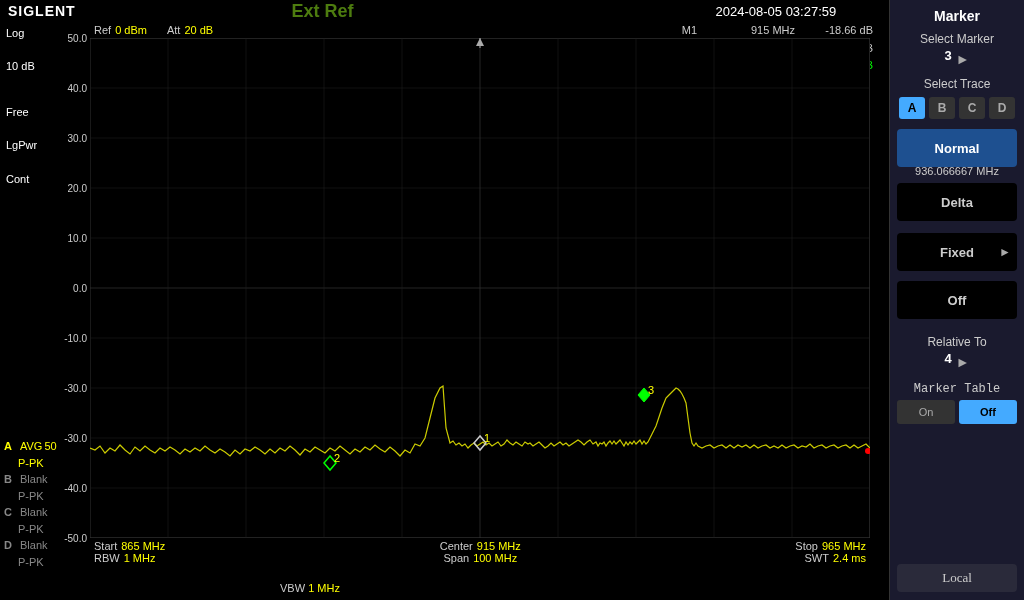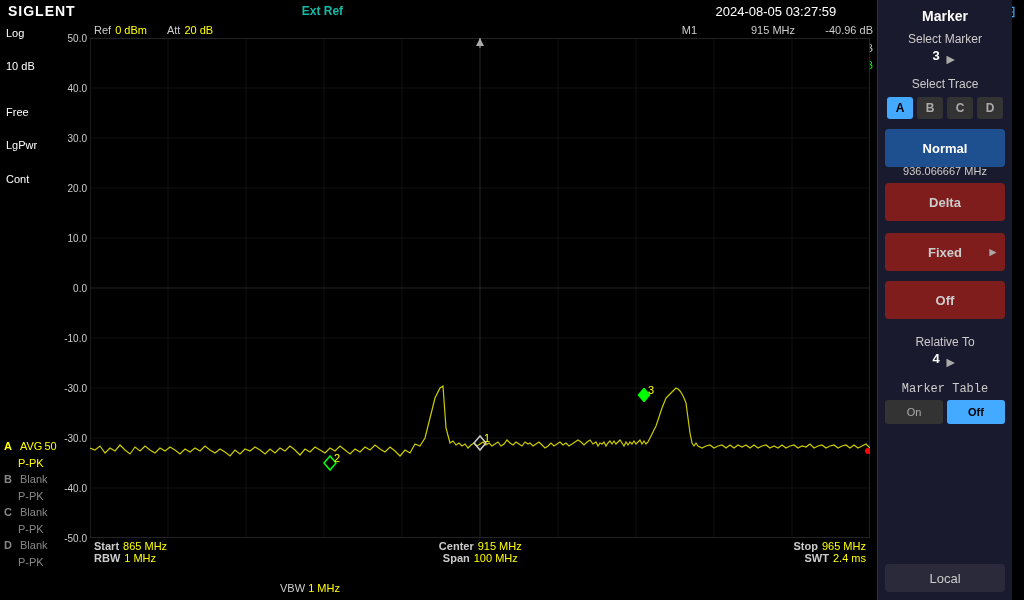--- a/index.html
+++ b/index.html
@@ -24,22 +24,22 @@
       padding: 0 8px;
     }
     #siglent-logo {
       color: #fff;
       font-weight: bold;
       font-size: 14px;
       letter-spacing: 1px;
       margin-right: 20px;
     }
     #ext-ref {
-      color: #14b8a6;
-      font-size: 12px;
+      color: #4d7c0f;
+      font-size: 18px;
       font-weight: bold;
       flex: 1;
       text-align: center;
     }
     #datetime {
       color: #fff;
       font-size: 13px;
       flex: 1;
       text-align: center;
     }
@@ -148,28 +148,28 @@
       left: 90px;
       width: 780px;
       display: flex;
       justify-content: space-between;
       padding: 0 4px;
       font-size: 11px;
       color: #ccc;
     }
     .bottom-group { display: flex; flex-direction: column; }
     .bottom-row { display: flex; gap: 4px; }
-    .bottom-key { color: #ccc; font-weight: bold; }
+    .bottom-key { color: #ccc; }
     .bottom-val { color: #ff0; }
 
     
     #right-panel {
       position: absolute;
       top: 0;
-      right: 12px;
+      right: 0;
       width: 135px;
       height: 600px;
       background: #1a1a2e;
       border-left: 1px solid #333;
       display: flex;
       flex-direction: column;
       align-items: center;
       padding: 4px 0;
     }
     .panel-title {
@@ -230,21 +230,21 @@
       display: flex;
       align-items: center;
       justify-content: center;
       position: relative;
     }
     .mode-btn.selected {
       background: #1e5090;
       color: #fff;
     }
     .mode-btn.unselected {
-      background: #7f1d1d;
+      background: #000000;
       color: #ccc;
       justify-content: center;
     }
     .mode-btn .chevron {
       position: absolute;
       right: 6px;
       color: #aaa;
       font-size: 12px;
     }
     .mode-freq {
@@ -288,20 +288,21 @@
       margin-top: auto;
       width: 120px;
       height: 28px;
       background: #2a2a3a;
       border: none;
       border-radius: 4px;
       color: #ccc;
       font-size: 13px;
       cursor: pointer;
       margin-bottom: 4px;
+      font-family: Liberation Serif, serif;
     }
 
     
     #spectrum-svg {
       position: absolute;
       top: 0; left: 0;
       width: 780px;
       height: 500px;
     }
 
@@ -391,21 +392,21 @@
     <div class="ref-group">
       <span class="ref-key">Att</span>
       <span class="ref-val">20 dB</span>
     </div>
   </div>
 
   <div id="marker-readouts">
     <div class="marker-line">
       <span class="mk-label">M1</span>
       <span class="mk-freq">915 MHz</span>
-      <span class="mk-amp">-40.96 dB</span>
+      <span class="mk-amp">-18.66 dB</span>
     </div>
     <div class="marker-line">
       <span class="mk-label">M2</span>
       <span class="mk-freq">895.8 MHz</span>
       <span class="mk-amp">-29.15 dB</span>
     </div>
     <div class="marker-line">
       <span class="mk-label mk-active">&gt; M3</span>
       <span class="mk-freq mk-active">936.066667 MHz</span>
       <span class="mk-amp mk-active">-26.07 dB</span>

